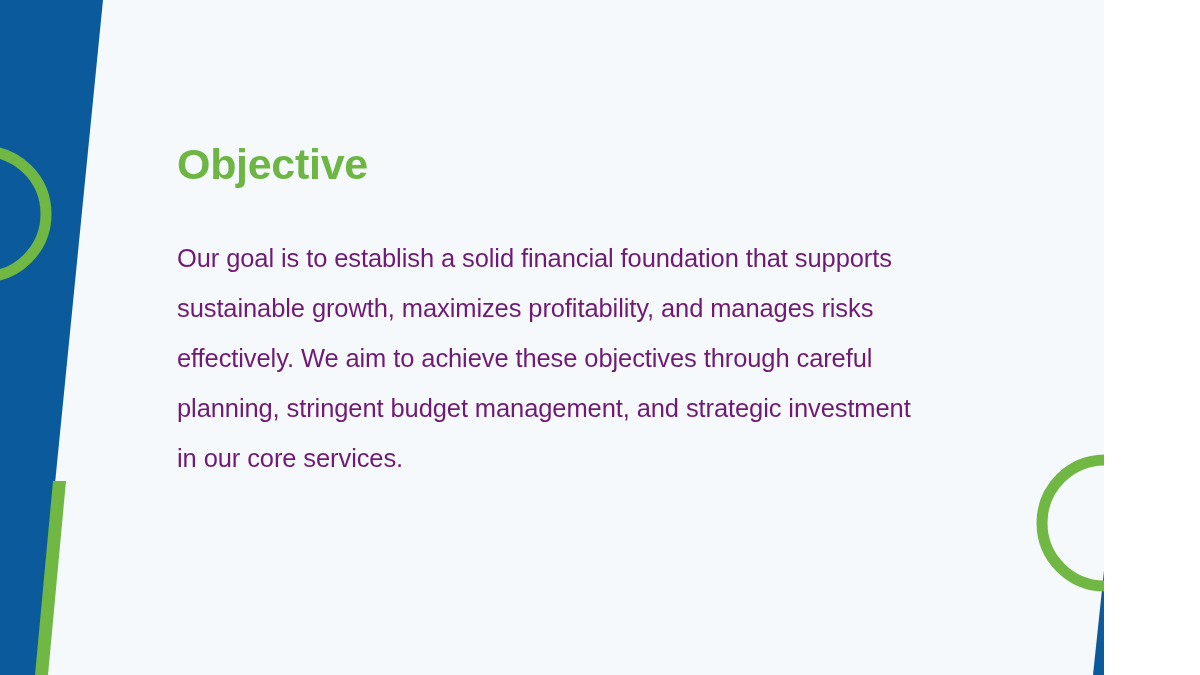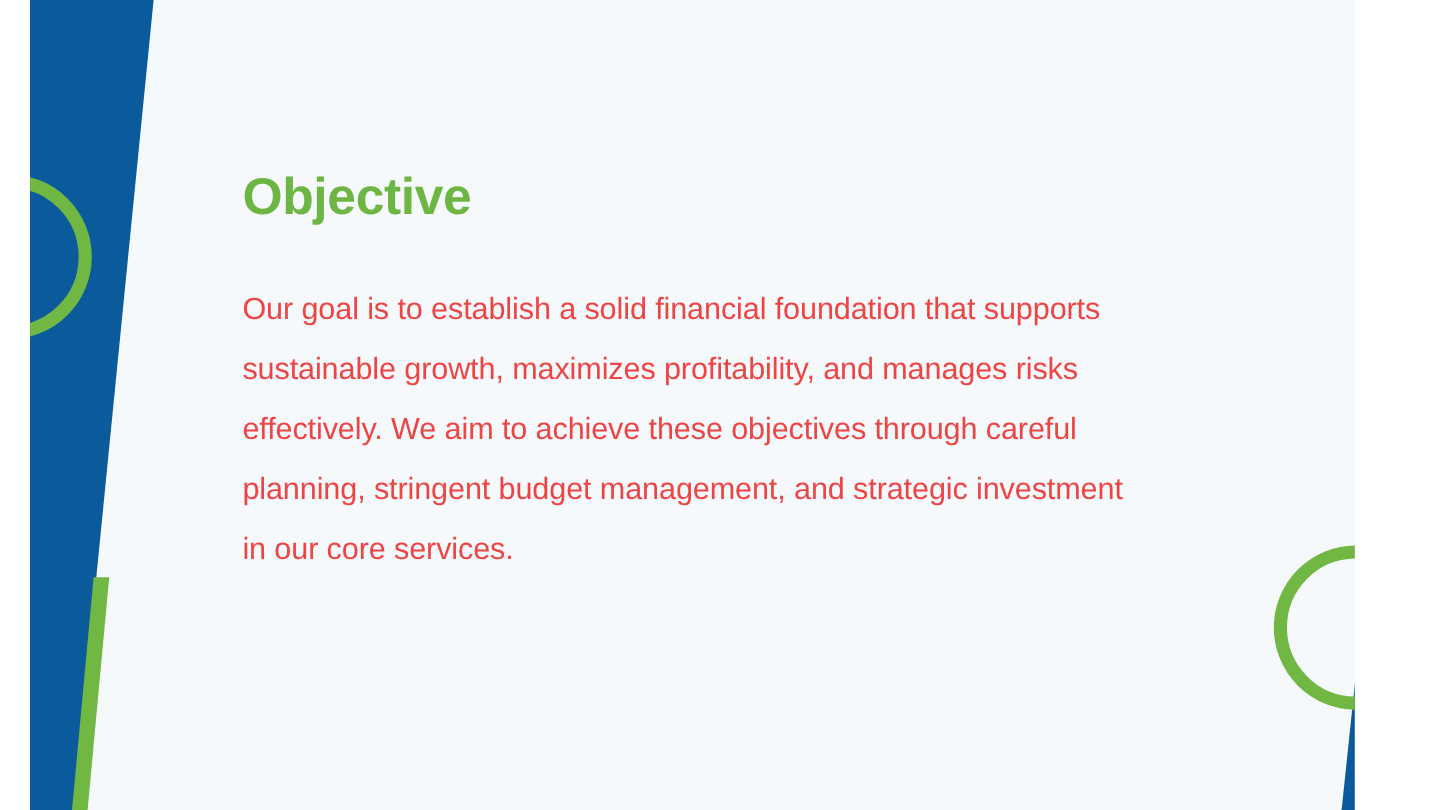--- a/index.html
+++ b/index.html
@@ -7,21 +7,20 @@
     padding: 0;
     background: #ffffff;
   }
   #slide {
     position: relative;
     width: 1104px;
     height: 675px;
     overflow: hidden;
     background: #f5f9fc;
     font-family: "Liberation Sans", sans-serif;
-    margin-left: 25px;
   }
   #deco {
     position: absolute;
     inset: 0;
     width: 1200px;
     height: 675px;
     pointer-events: none;
   }
   .content {
     position: absolute;
@@ -62,16 +61,16 @@
 
     <circle cx="1105" cy="523" r="63" fill="none" stroke="#70b744" stroke-width="11"></circle>
 
     <polygon points="53,481 66,481 48,675 35,675" fill="#70b744"></polygon>
 
     <polygon points="1152,0 1166,0 1143,196 1130,196" fill="#70b744"></polygon>
   </svg>
 
   <div class="content">
     <h1 class="slide-title" style="color:#6eb644">Objective</h1>
-    <p class="slide-body" style="color:#ef4444">Our goal is to establish a solid financial foundation that supports sustainable growth, maximizes profitability, and manages risks effectively. We aim to achieve these objectives through careful planning, stringent budget management, and strategic investment in our core services.</p>
+    <p class="slide-body" style="color:#701a75">Our goal is to establish a solid financial foundation that supports sustainable growth, maximizes profitability, and manages risks effectively. We aim to achieve these objectives through careful planning, stringent budget management, and strategic investment in our core services.</p>
   </div>
 
 </div>
 
 </body></html>

